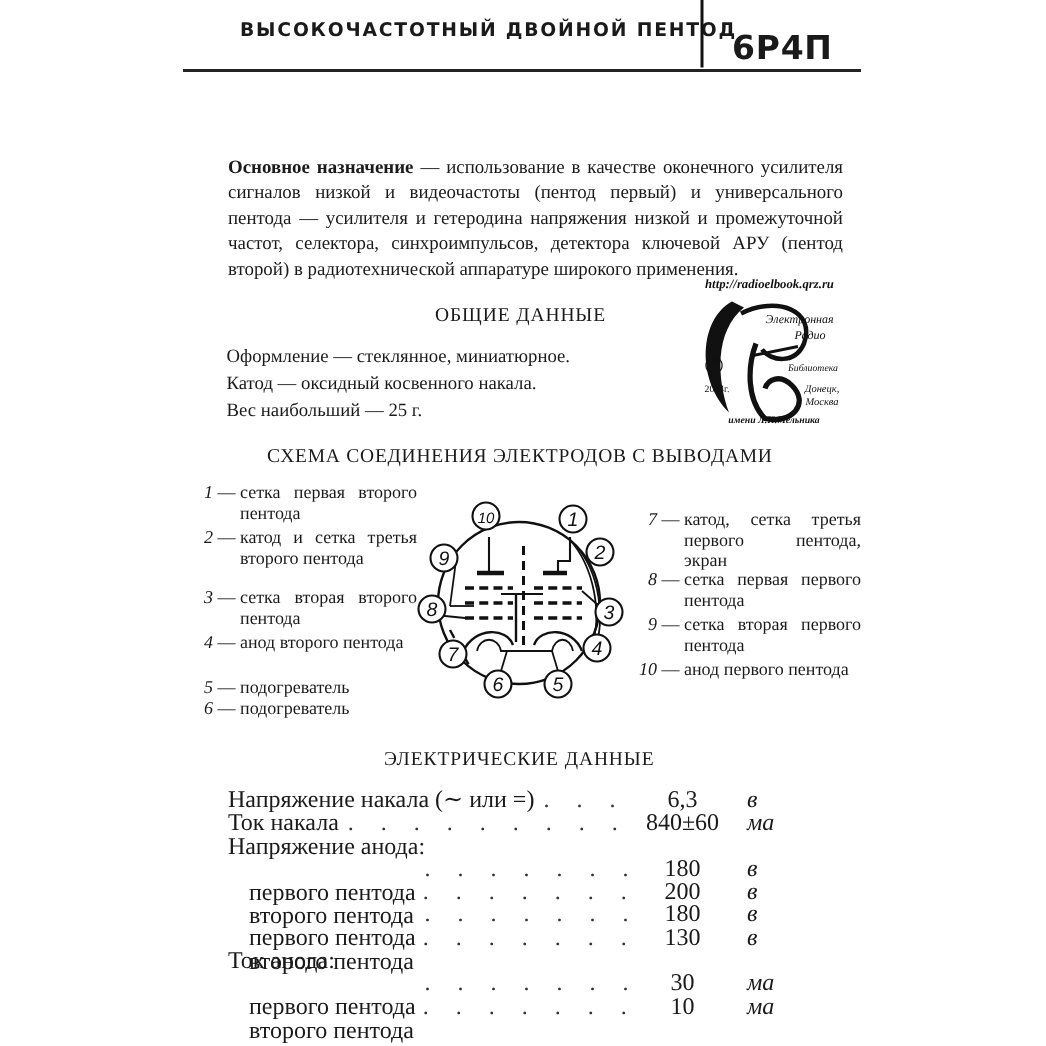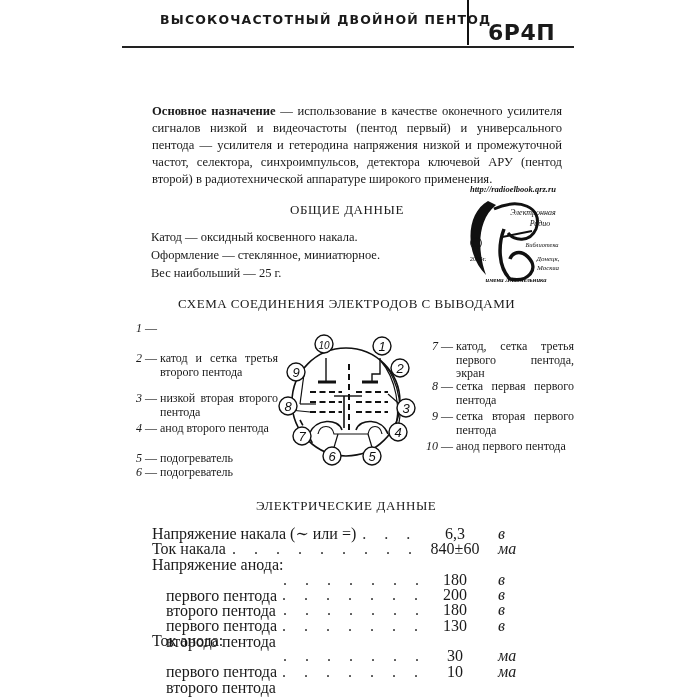--- a/index.html
+++ b/index.html
@@ -60,22 +60,22 @@
 <div class="abs hdr-vline"></div>
 <div class="abs hdr-code">6Р4П</div>
 <div class="abs hdr-hline"></div>
 
 <div class="abs purpose">
   <span class="lead">Основное назначение</span><span> — использование в качестве оконечного усилителя сигналов низкой и видеочастоты (пентод первый) и универсального пентода — усилителя и гетеродина напряжения низкой и промежуточной частот, селектора, синхроимпульсов, детектора ключевой АРУ (пентод второй) в радиотехнической аппаратуре широкого применения.</span>
 </div>
 
 <div class="abs sec-title gen-title">ОБЩИЕ ДАННЫЕ</div>
 <div class="abs gen-list">
+  <div>Оформление — стеклянное, миниатюрное.</div>
   <div>Катод — оксидный косвенного накала.</div>
-  <div>Оформление — стеклянное, миниатюрное.</div>
   <div>Вес наибольший — 25 г.</div>
 </div>
 
 <div class="abs logo">
   <svg width="110" height="110" viewBox="0 0 110 110">
     <text x="55" y="9" text-anchor="middle" font-family="Liberation Serif, serif" font-style="italic" font-weight="bold" font-size="8.5" fill="#111">http://radioelbook.qrz.ru</text>
     <path d="M30 18 C8 30, 6 70, 28 92 C20 70, 18 38, 38 22 Z" fill="#111"></path>
     <path d="M36 26 C60 14, 86 24, 78 46 C72 60, 56 58, 50 50" fill="none" stroke="#111" stroke-width="3"></path>
     <path d="M46 46 C40 62, 40 84, 52 96 C70 100, 82 86, 70 74 C62 66, 54 70, 52 76" fill="none" stroke="#111" stroke-width="3.5"></path>
     <path d="M44 54 L74 48" stroke="#111" stroke-width="2"></path>
@@ -89,30 +89,31 @@
     <text x="58" y="99" text-anchor="middle" font-family="Liberation Serif, serif" font-style="italic" font-weight="bold" font-size="6.5" fill="#111">имени Л.И.Мельника</text>
   </svg>
 </div>
 
 <div class="abs sec-title scheme-title">СХЕМА СОЕДИНЕНИЯ ЭЛЕКТРОДОВ С ВЫВОДАМИ</div>
 
 <div class="abs pin-list left-pins">
   <div class="pin-item" style="top:0px;">
     <span class="pin-num">1</span>
       <span class="pin-dash">—</span>
+      <span class="pin-desc" style="width:118px">сетка первая второго пентода</span>
   </div>
   <div class="pin-item" style="top:30px;">
     <span class="pin-num">2</span>
       <span class="pin-dash">—</span>
       <span class="pin-desc" style="width:118px">катод и сетка третья второго пентода</span>
   </div>
   <div class="pin-item" style="top:70px;">
     <span class="pin-num">3</span>
       <span class="pin-dash">—</span>
-      <span class="pin-desc" style="width:118px">низкой вторая второго пентода</span>
+      <span class="pin-desc" style="width:118px">сетка вторая второго пентода</span>
   </div>
   <div class="pin-item" style="top:100px;">
     <span class="pin-num">4</span>
       <span class="pin-dash">—</span>
       <span class="pin-desc" style="width:118px">анод второго пентода</span>
   </div>
   <div class="pin-item" style="top:130px;">
     <span class="pin-num">5</span>
       <span class="pin-dash">—</span>
       <span class="pin-desc">подогреватель</span>

